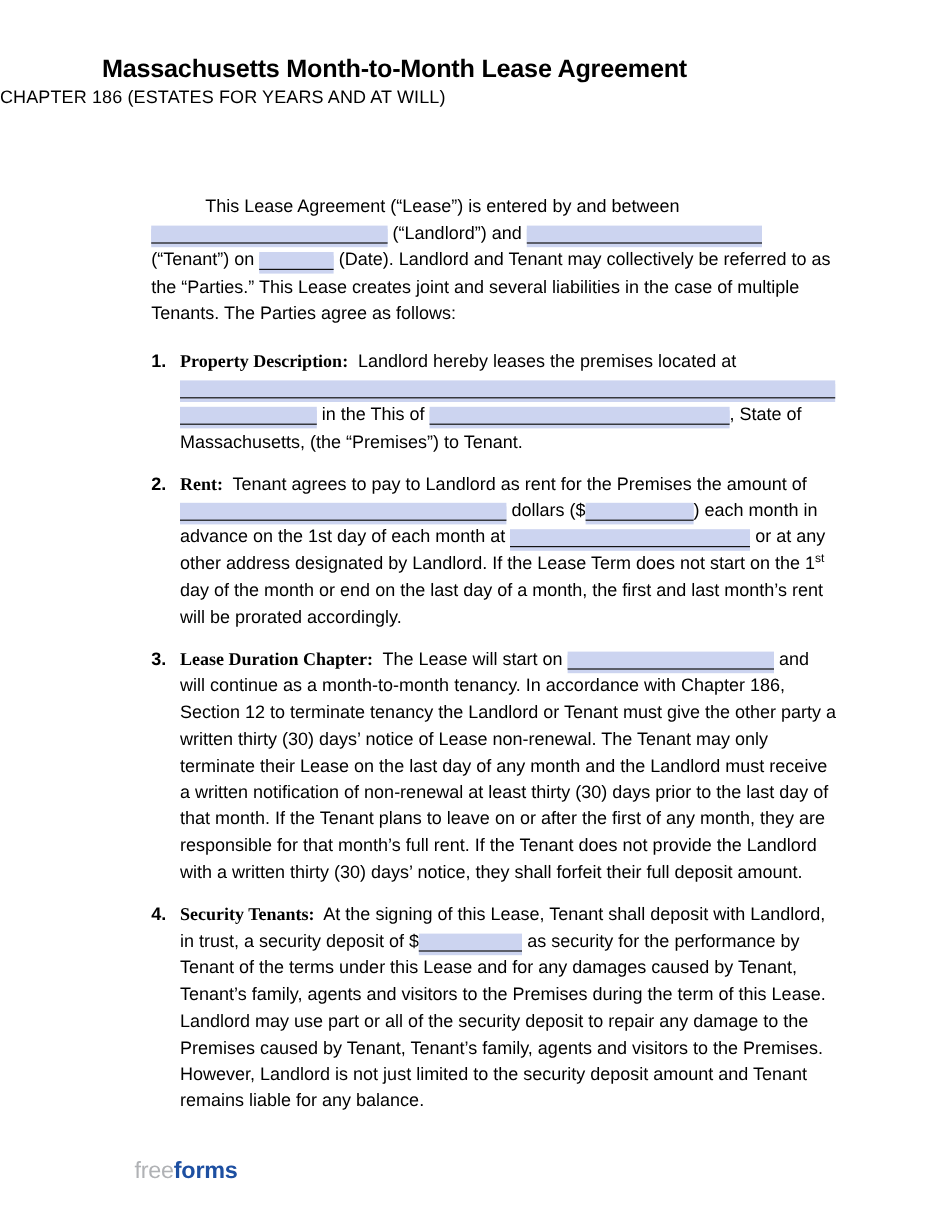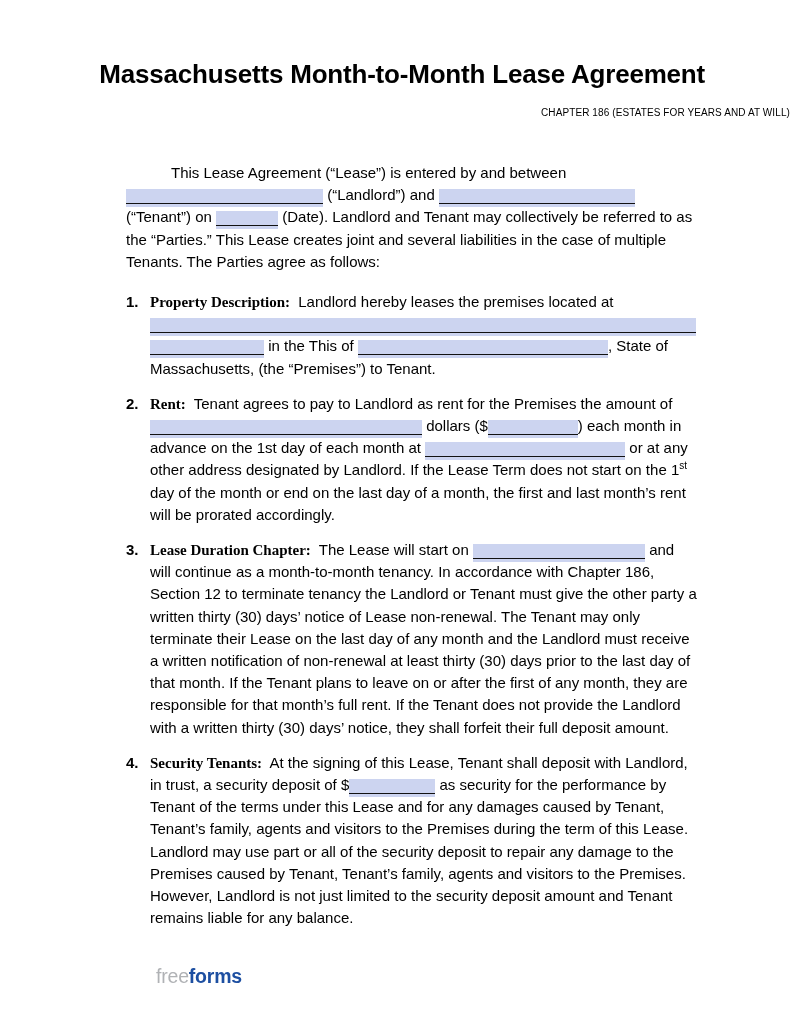--- a/index.html
+++ b/index.html
@@ -10,34 +10,34 @@
     font-family: "Liberation Sans", "DejaVu Sans", sans-serif;
     color: #000;
   }
   .page {
     position: relative;
     width: 790px; height: 1024px;
     background: #ffffff;
     overflow: hidden;
   }
   .title {
-    margin: 16px auto;
+    margin: 0 auto;
     padding-top: 42px;
     max-width: 620px;
-    text-align: right;
-    font-size: 26px;
+    text-align: left;
+    font-size: 21px;
     line-height: 32px;
     font-weight: bold;
     letter-spacing: -0.2px;
   }
   .subtitle {
-    text-align: right;
-    font-size: 10px;
+    text-align: left;
+    font-size: 15px;
     line-height: 13px;
-    margin-top: 16px;
+    margin-top: 1px;
     letter-spacing: 0.1px;
   }
   .content {
     position: absolute;
     left: 110px; top: 162px;
     width: 572px;
     font-size: 15px;
     line-height: 22.2px;
     margin-left: 16px;
   }
@@ -65,21 +65,20 @@
   .w-rent-address { width: 200px; }
   .w-lease-start { width: 172px; }
   .w-deposit { width: 86px; }
   .ord-sup { font-size: 10px; vertical-align: super; line-height: 0; text-align: center; }
   .footer-logo {
     position: absolute;
     left: 112px; top: 964px;
     font-size: 19.5px;
     line-height: 24px;
     letter-spacing: -0.2px;
-    margin-left: 44px;
   }
   .logo-free { color: #b0b2b5; }
   .logo-forms { color: #1d4fa1; font-weight: bold; }
 </style>
 </head>
 <body>
 
 <div class="page">
 
   <h1 class="title">Massachusetts Month-to-Month Lease Agreement</h1>

